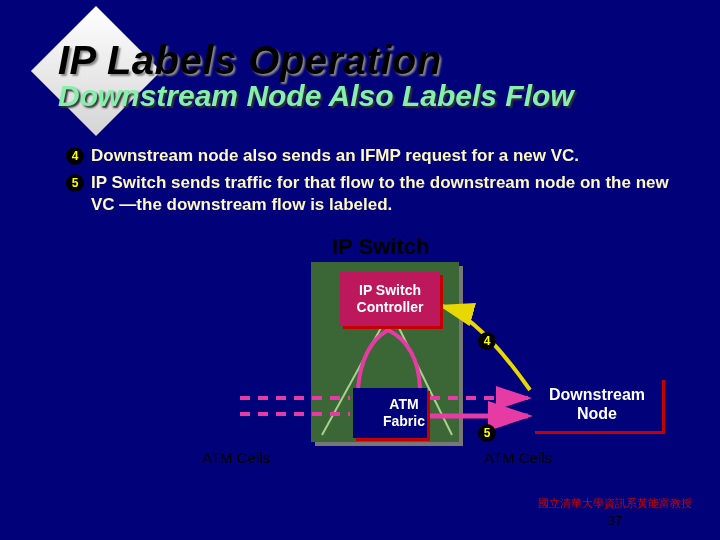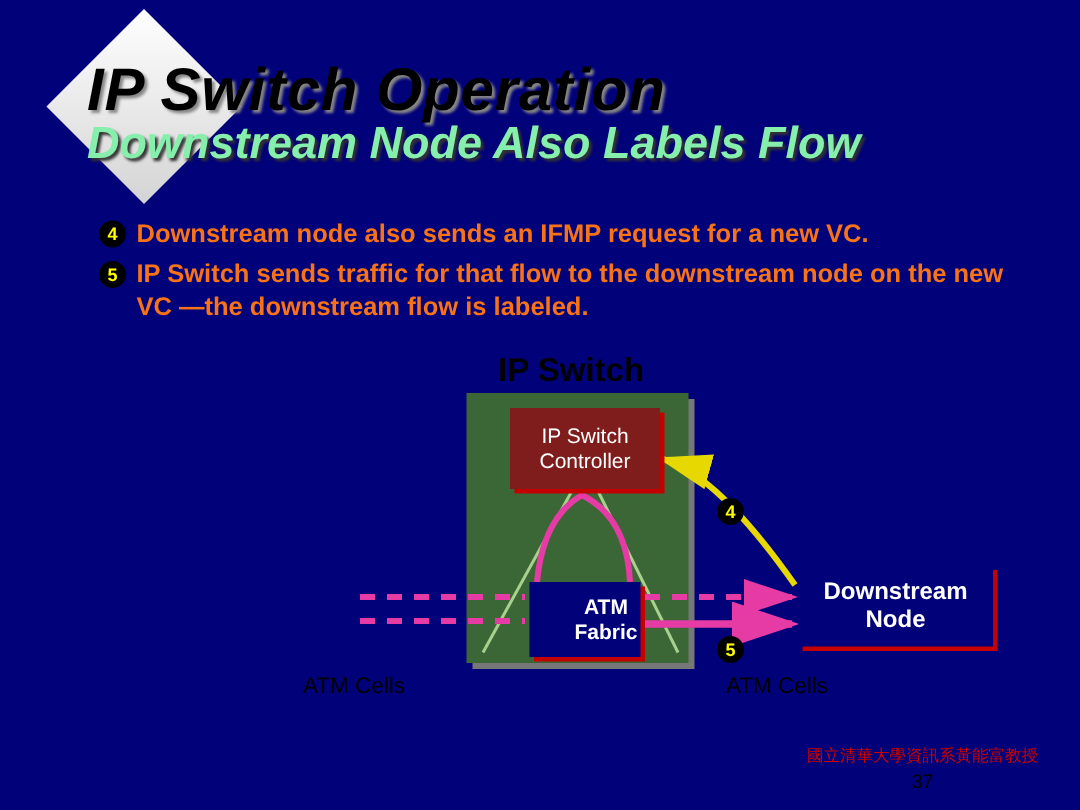--- a/index.html
+++ b/index.html
@@ -63,21 +63,21 @@
     font-weight: bold;
     display: flex;
     align-items: center;
     justify-content: center;
     margin-right: 7px;
     margin-top: 2px;
   }
   .bullet-text {
     font-size: 17px;
     font-weight: bold;
-    color: #f97316;
+    color: #fef9c3;
     line-height: 1.25;
   }
   .diagram {
     position: absolute;
     left: 0;
     top: 220px;
     width: 680px;
     height: 280px;
   }
   .ip-switch-label {
@@ -96,25 +96,25 @@
     height: 180px;
     background: #3b6635;
     box-shadow: 4px 4px 0 #777;
   }
   .controller-box {
     position: absolute;
     left: 340px;
     top: 52px;
     width: 100px;
     height: 54px;
-    background: #7f1d1d;
+    background: #be185d;
     box-shadow: 3px 3px 0 #c40000;
     color: #fff;
     font-size: 14px;
-    font-weight: normal;
+    font-weight: bold;
     text-align: center;
     display: flex;
     align-items: center;
     justify-content: center;
     line-height: 1.2;
   }
   .fabric-box {
     position: absolute;
     left: 353px;
     top: 168px;
@@ -216,21 +216,21 @@
     width: 720px;
     height: 280px;
     pointer-events: none;
   }
 </style>
 </head>
 <body>
 
 <div class="title-diamond"></div>
 <div class="title-block">
-  <div class="title">IP Switch Operation</div>
+  <div class="title">IP Labels Operation</div>
   <div class="subtitle">Downstream Node Also Labels Flow</div>
 </div>
 
 <div class="bullets">
   <div class="bullet-row">
     <div class="bullet-num">4</div>
     <div class="bullet-text">Downstream node also sends an IFMP request for a new VC.</div>
   </div>
   <div class="bullet-row">
     <div class="bullet-num">5</div>

